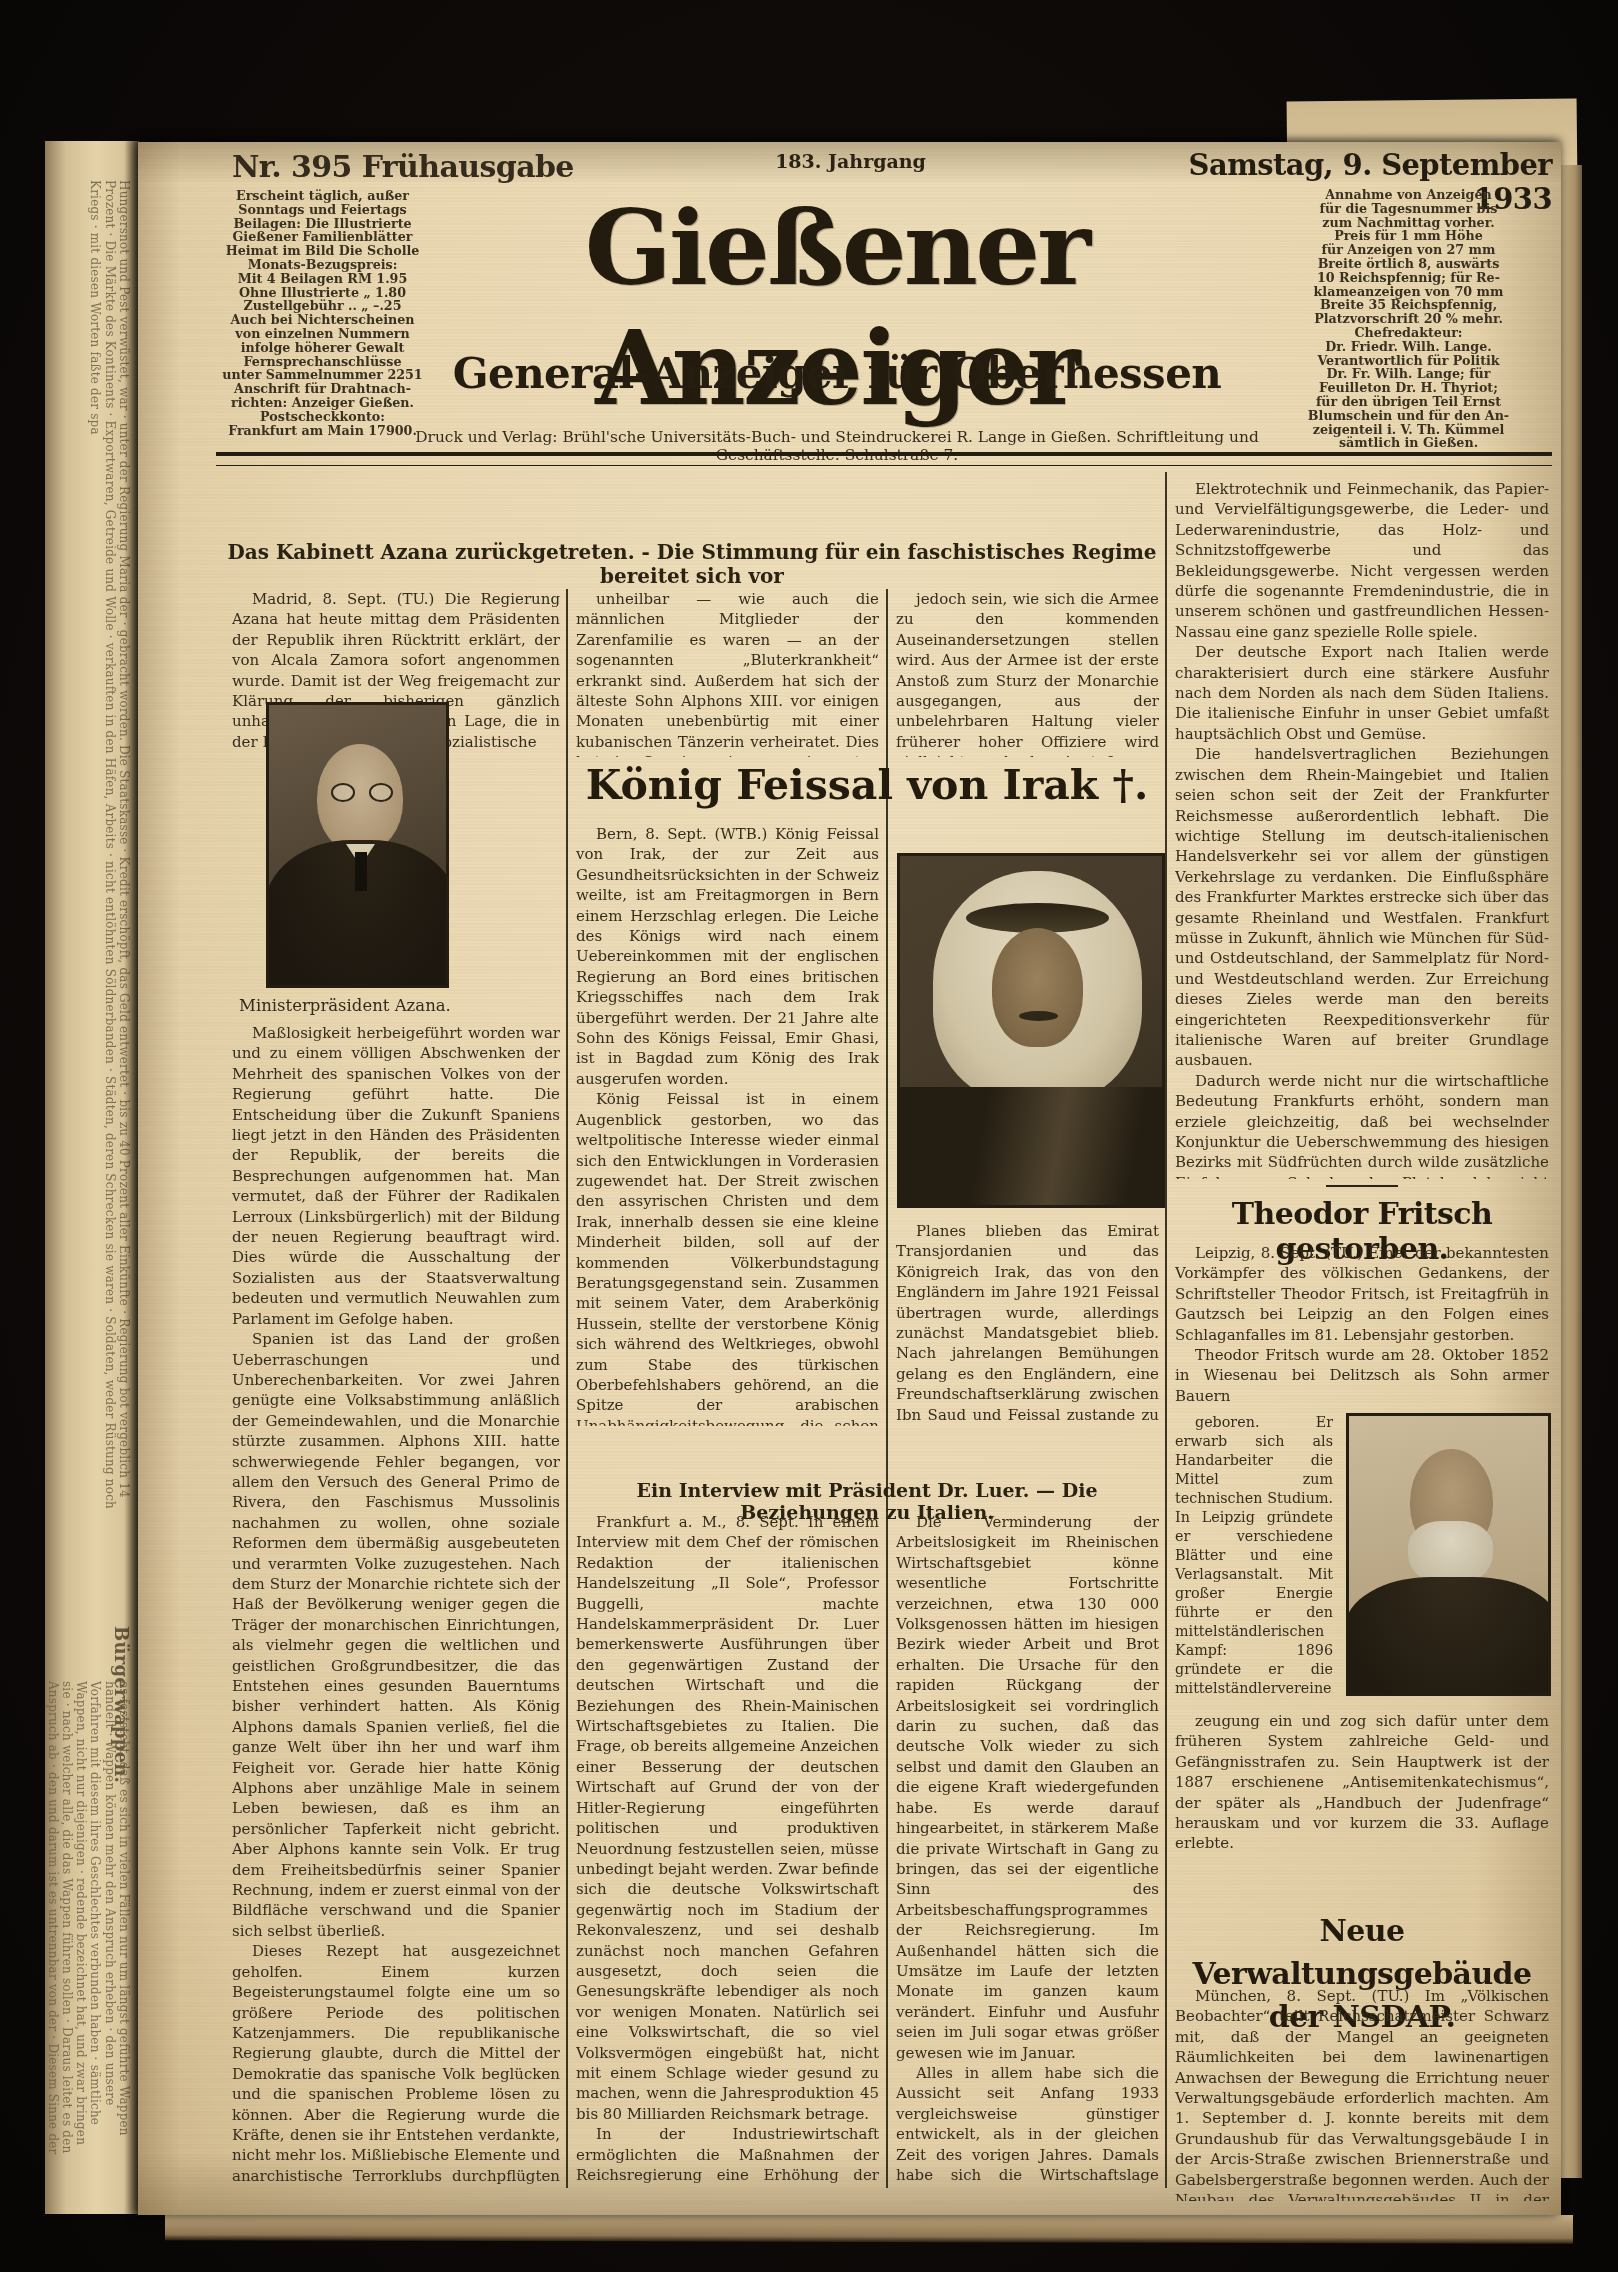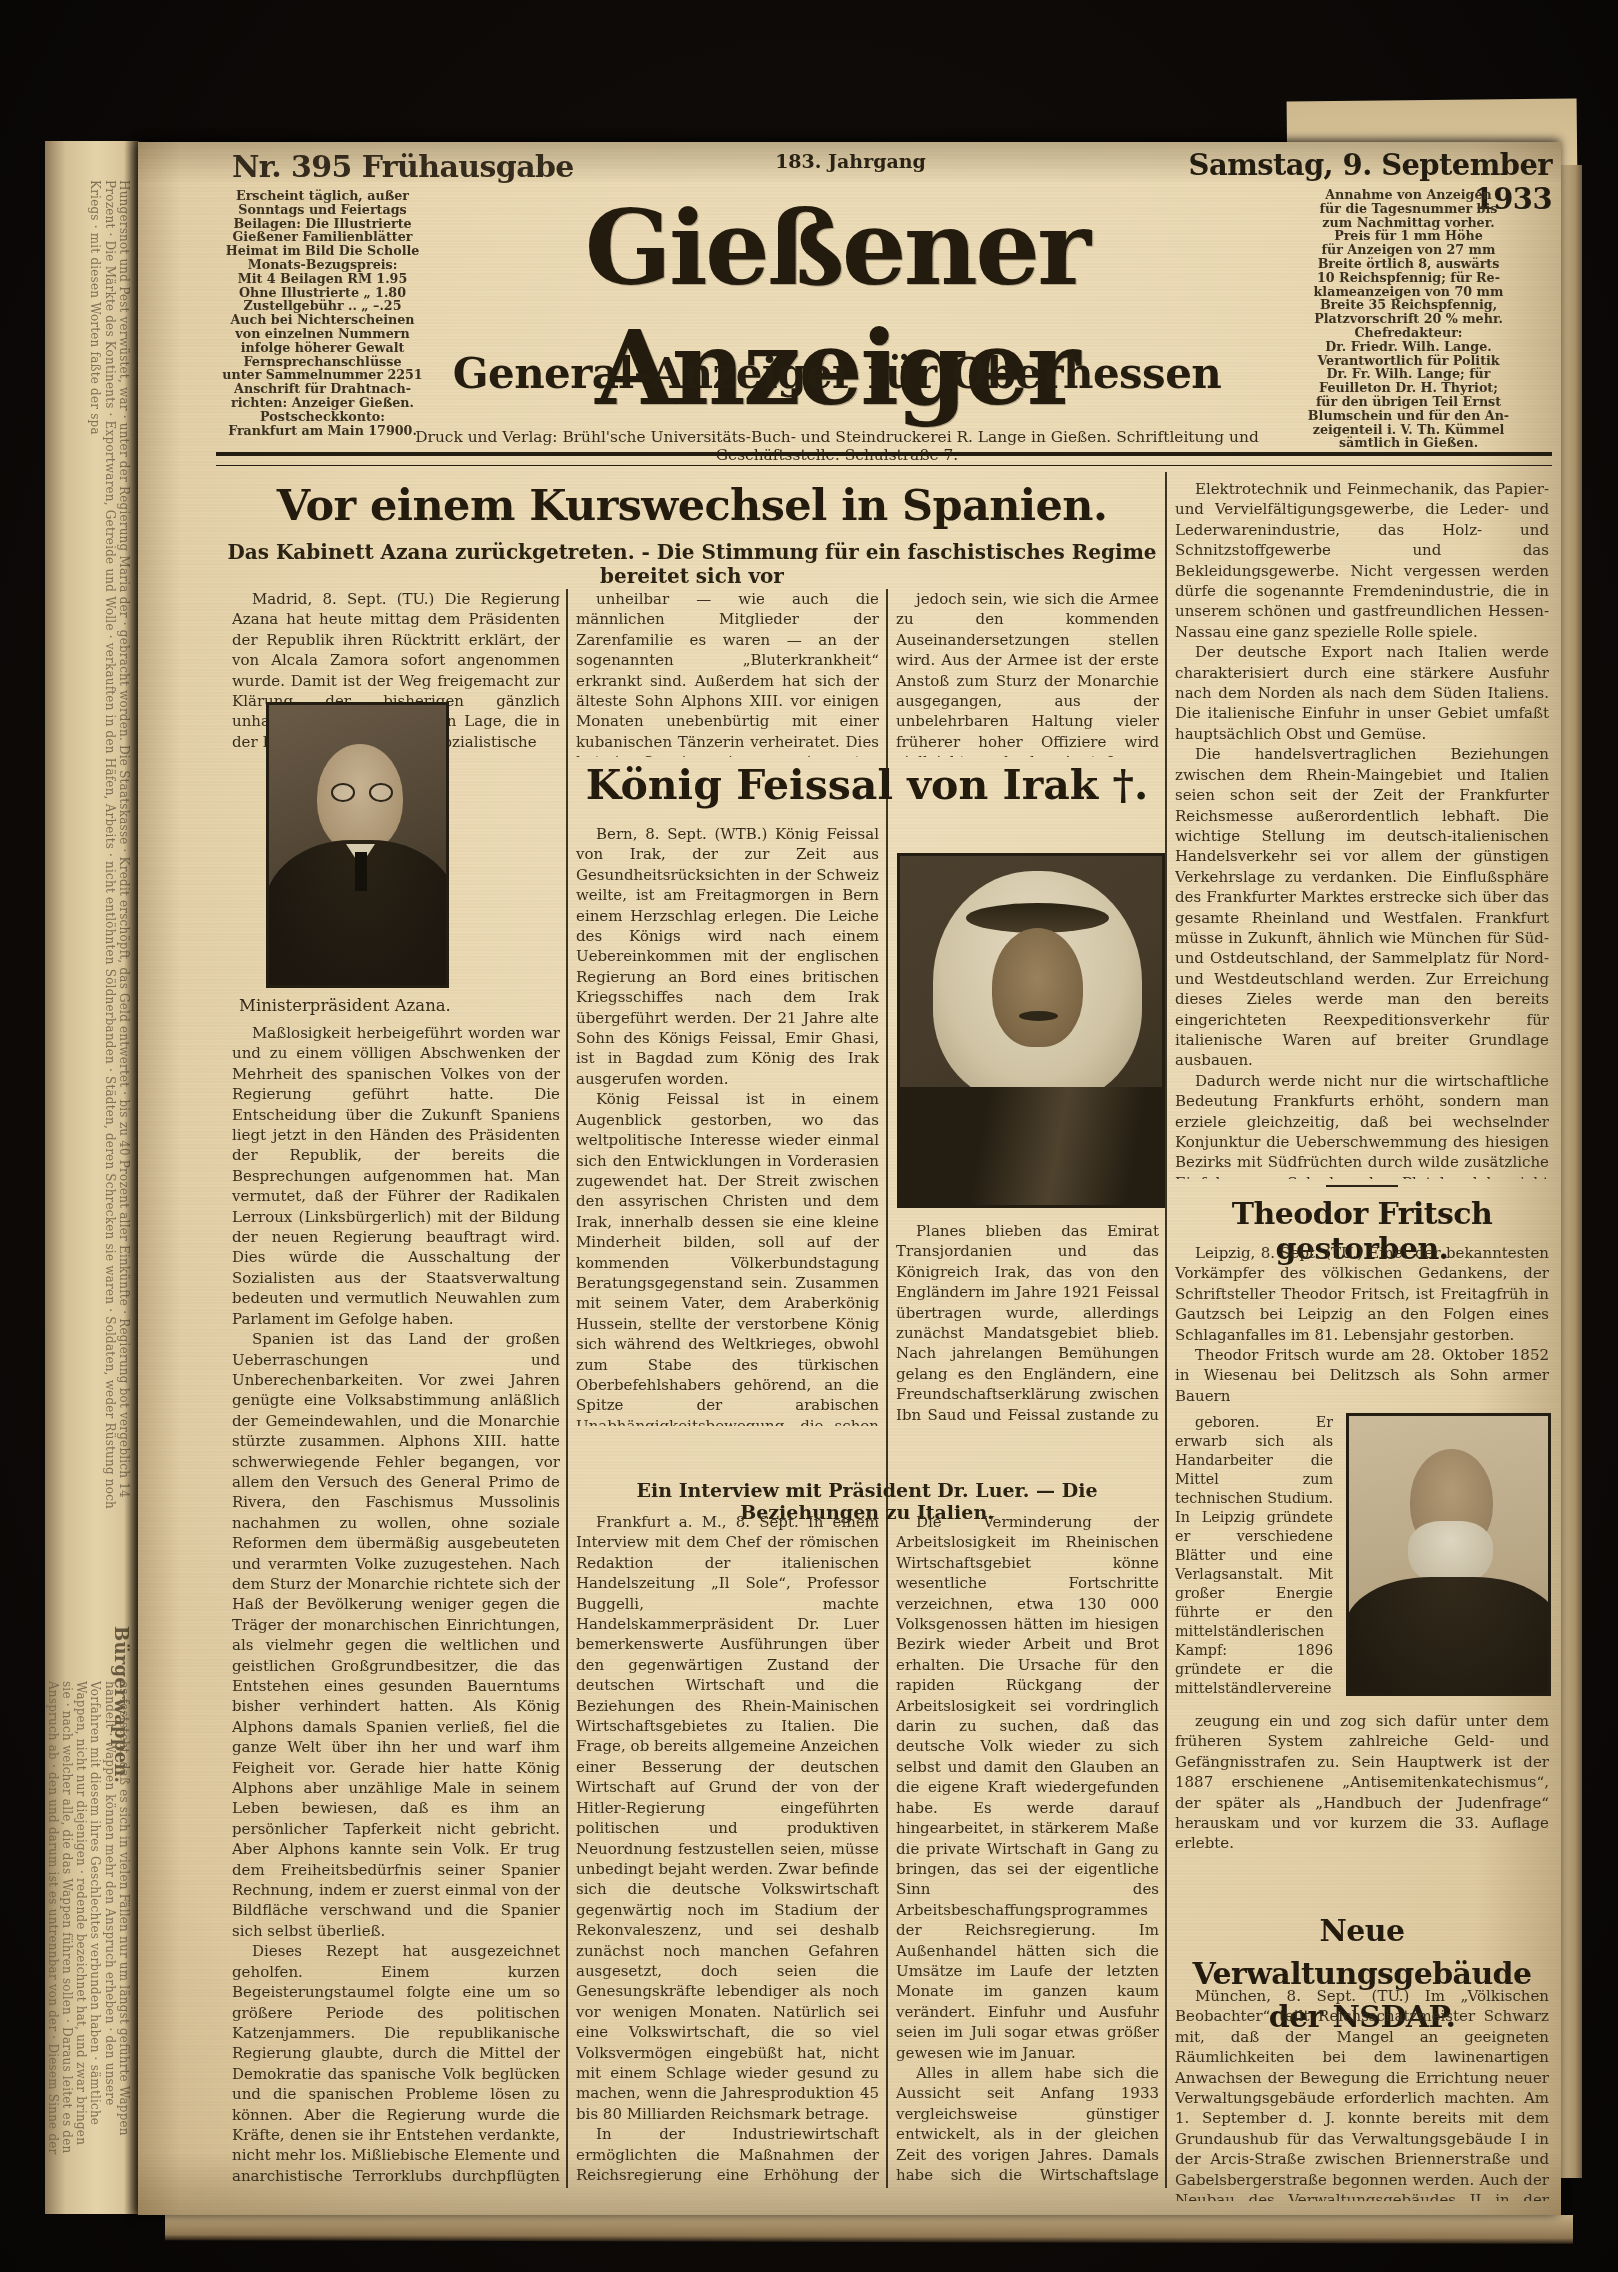--- a/index.html
+++ b/index.html
@@ -165,21 +165,20 @@
         <div class="ib-line">Blumschein und für den An-</div>
         <div class="ib-line">zeigenteil i. V. Th. Kümmel</div>
         <div class="ib-line">sämtlich in Gießen.</div>
       </div>
 
     <div class="abs masthead-title">Gießener Anzeiger</div>
     <div class="abs masthead-subtitle">General-Anzeiger für Oberhessen</div>
     <div class="abs imprint-line">Druck und Verlag: Brühl'sche Universitäts-Buch- und Steindruckerei R. Lange in Gießen. Schriftleitung und Geschäftsstelle: Schulstraße 7.</div>
     <div class="abs header-rule"></div>
 
-    <div class="abs headline-1">Vor einem Kurswechsel in Spanien.</div>
     <div class="abs subhead-1">Das Kabinett Azana zurückgetreten. - Die Stimmung für ein faschistisches Regime bereitet sich vor</div>
 
     <div class="abs vrule" style="left:428px;top:447px;height:1599px;"></div>
     <div class="abs vrule" style="left:748px;top:447px;height:1599px;"></div>
     <div class="abs vrule" style="left:1027px;top:330px;height:1716px;"></div>
 
     <div class="abs bt" style="left:94px;top:447px;width:328px;height:165px;">
         <p>Madrid, 8. Sept. (TU.) Die Regierung Azana hat heute mittag dem Präsidenten der Republik ihren Rücktritt erklärt, der von Alcala Zamora sofort angenommen wurde. Damit ist der Weg freigemacht zur Klärung der bisherigen gänzlich unhaltbaren innerpolitischen Lage, die in der Hauptsache durch die sozialistische</p>
       </div>
     <div class="abs photo ph-az" style="left:128px;top:560px;width:183px;height:286px;">

